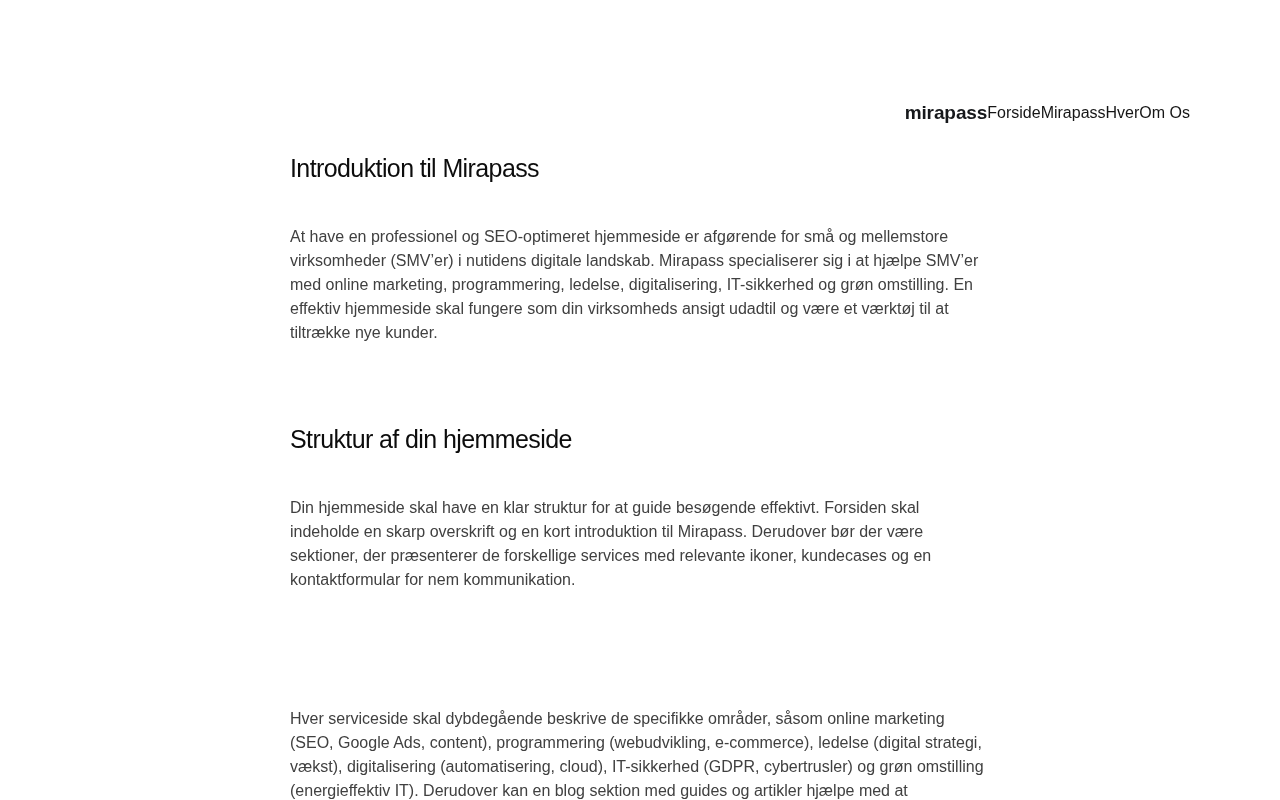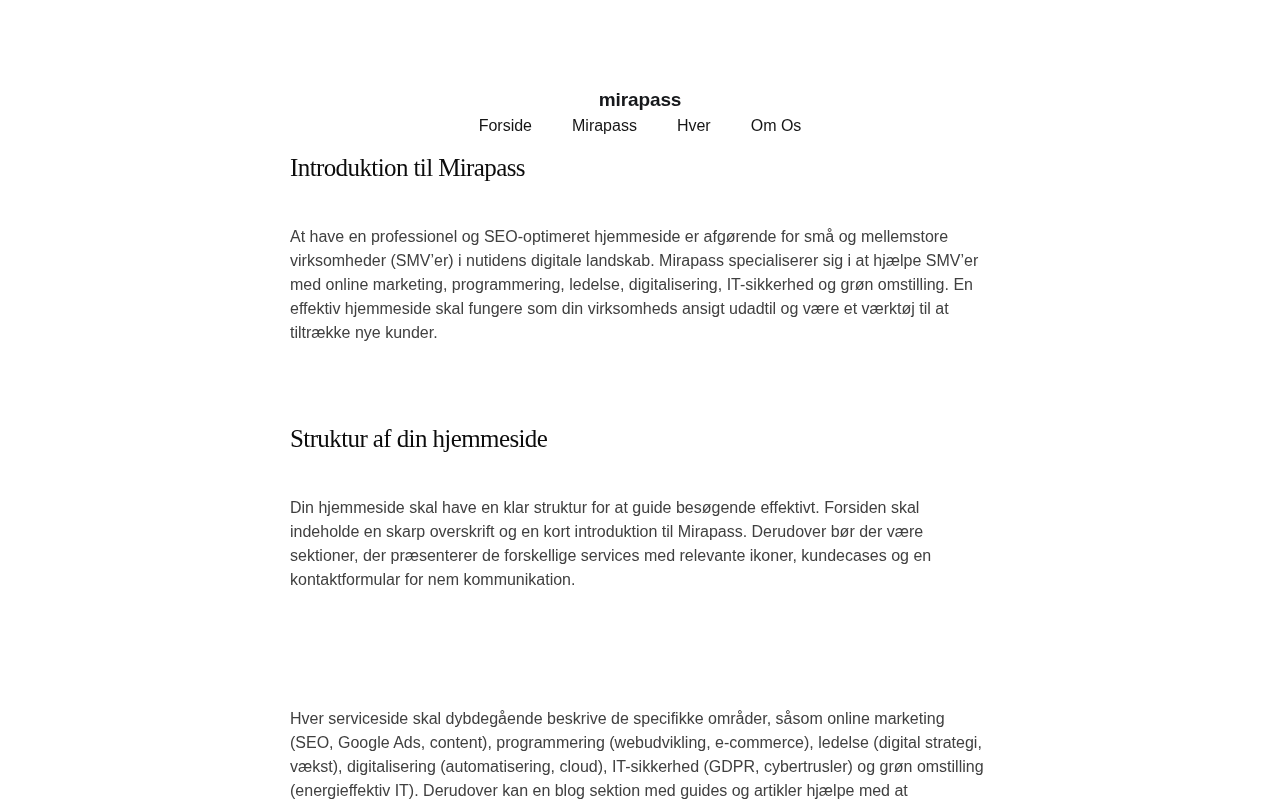--- a/index.html
+++ b/index.html
@@ -16,51 +16,49 @@
       position: relative;
     }
     .site-header {
       position: absolute;
       top: 100px;
       left: 90px;
       width: 1100px;
       height: 26px;
       display: flex;
       align-items: center;
-      justify-content: center;
-      flex-direction: column;
+      justify-content: flex-end;
     }
     .logo {
       font-size: 19px;
       font-weight: 600;
       color: #16181b;
       text-decoration: none;
       letter-spacing: -0.1px;
       line-height: 26px;
     }
     .nav {
       display: flex;
-      gap: 40px;
       align-items: center;
     }
     .nav a {
       font-size: 16px;
       color: #151515;
       text-decoration: none;
       line-height: 26px;
       cursor: pointer;
     }
     .content {
       position: absolute;
       top: 150px;
       left: 290px;
       width: 700px;
     }
     .section h2 {
-      font-family: Liberation Serif, serif;
+      font-family: Liberation Sans, sans-serif;
       font-weight: 500;
       font-size: 25px;
       line-height: 36px;
       margin: 0;
       color: #0c0c0c;
       letter-spacing: -0.6px;
     }
     .section p {
       font-size: 16px;
       line-height: 24px;

